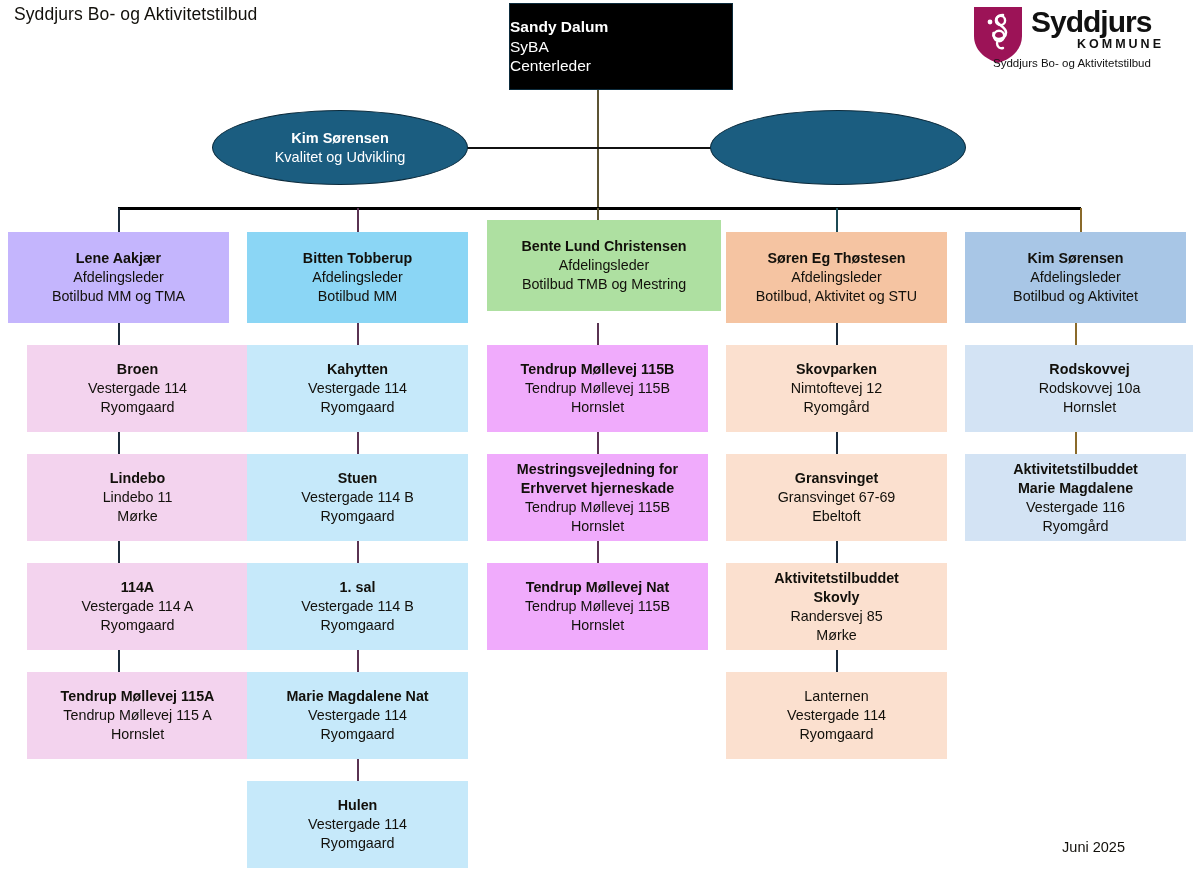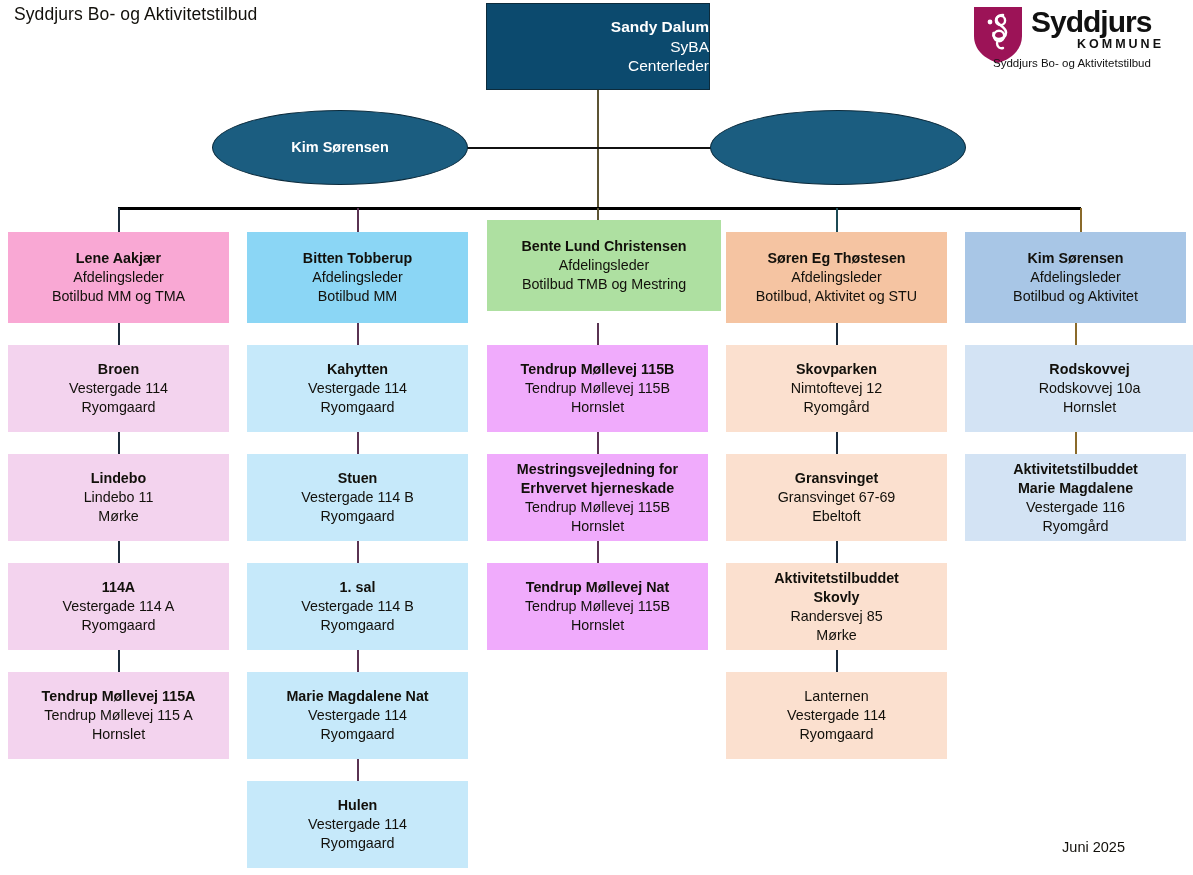--- a/index.html
+++ b/index.html
@@ -65,27 +65,28 @@
   .link-dark { background: #1b2a3a; }
   .link-olive { background: #5c5434; }
   .link-rose { background: #5a3352; }
   .link-teal { background: #1c4a54; }
   .link-steel { background: #8a6a2a; }
   .link-black { background: #111111; }
 
   
   .node-top {
     position: absolute;
-    background: #0c4a6e;
+    background: #000000;
     border: 1.5px solid #0c2b3c;
     color: #ffffff;
-    text-align: right;
+    text-align: left;
     display: flex; flex-direction: column;
     align-items: center; justify-content: center;
     line-height: 1.27;
+    margin-left: 23px;
   }
   .node-top .ln { display: block; width: 100%; }
   .node-top .ln.b { font-weight: 700; }
   .node-top .ln { font-size: 15.5px; }
 
   
   .node-ellipse {
     position: absolute;
     background: #1b5d80;
     border: 1.4px solid #0c2b3c;
@@ -106,22 +107,22 @@
     align-items: center; justify-content: center;
     text-align: center;
     line-height: 1.33;
     color: #12100b;
     padding: 2px 6px;
   }
   .box .ln { display: block; width: 100%; font-size: 14.3px; }
   .box .ln.b { font-weight: 700; }
 
   
-  .c-magenta { background: #f9a8d4; text-align: center; }
-  .c-pinklight { background: #f3d3ee; }
+  .c-magenta { background: #c4b5fd; text-align: center; }
+  .c-pinklight { background: #f3d3ee; margin-left: 19px; }
   .c-skyhead  { background: #8bd6f5; }
   .c-skylight { background: #c6e9fa; }
   .c-greenhead{ background: #aee0a1; }
   .c-greenlight{ background: #f0abfc; }
   .c-peachhead{ background: #f5c4a2; }
   .c-peachlight{ background: #fbe0cf; }
   .c-bluehead { background: #a8c6e6; }
   .c-bluelight{ background: #d3e3f4; }
 
   
@@ -188,20 +189,21 @@
 <div class="line vline link-steel" style="left:1075px; top:432px; height:22px;"></div>
 
 <div class="node-top" style="left:486px; top:3px; width:224px; height:87px;">
   <span class="ln b">Sandy Dalum</span>
   <span class="ln">SyBA</span>
   <span class="ln">Centerleder</span>
 </div>
 
 <div class="node-ellipse" style="left:212px; top:110px; width:256px; height:75px;">
   <span class="ln b">Kim Sørensen</span>
+  <span class="ln">Kvalitet og Udvikling</span>
 </div>
 
 <div class="node-ellipse" style="left:710px; top:110px; width:256px; height:75px;">
 </div>
 
 <div class="box c-magenta" style="left:8px; top:232px; width:221px; height:91px;">
   <span class="ln b">Lene Aakjær</span>
   <span class="ln">Afdelingsleder</span>
   <span class="ln">Botilbud MM og TMA</span>
 </div>

